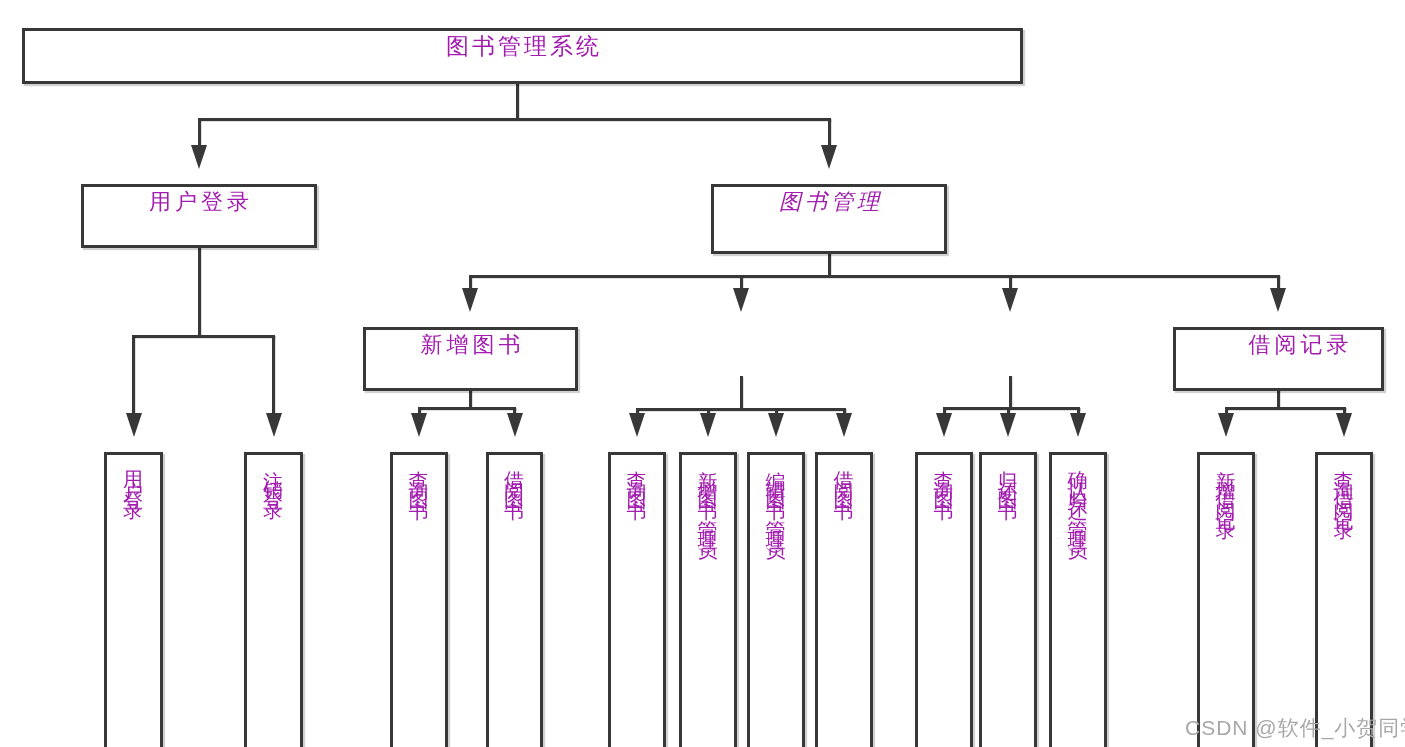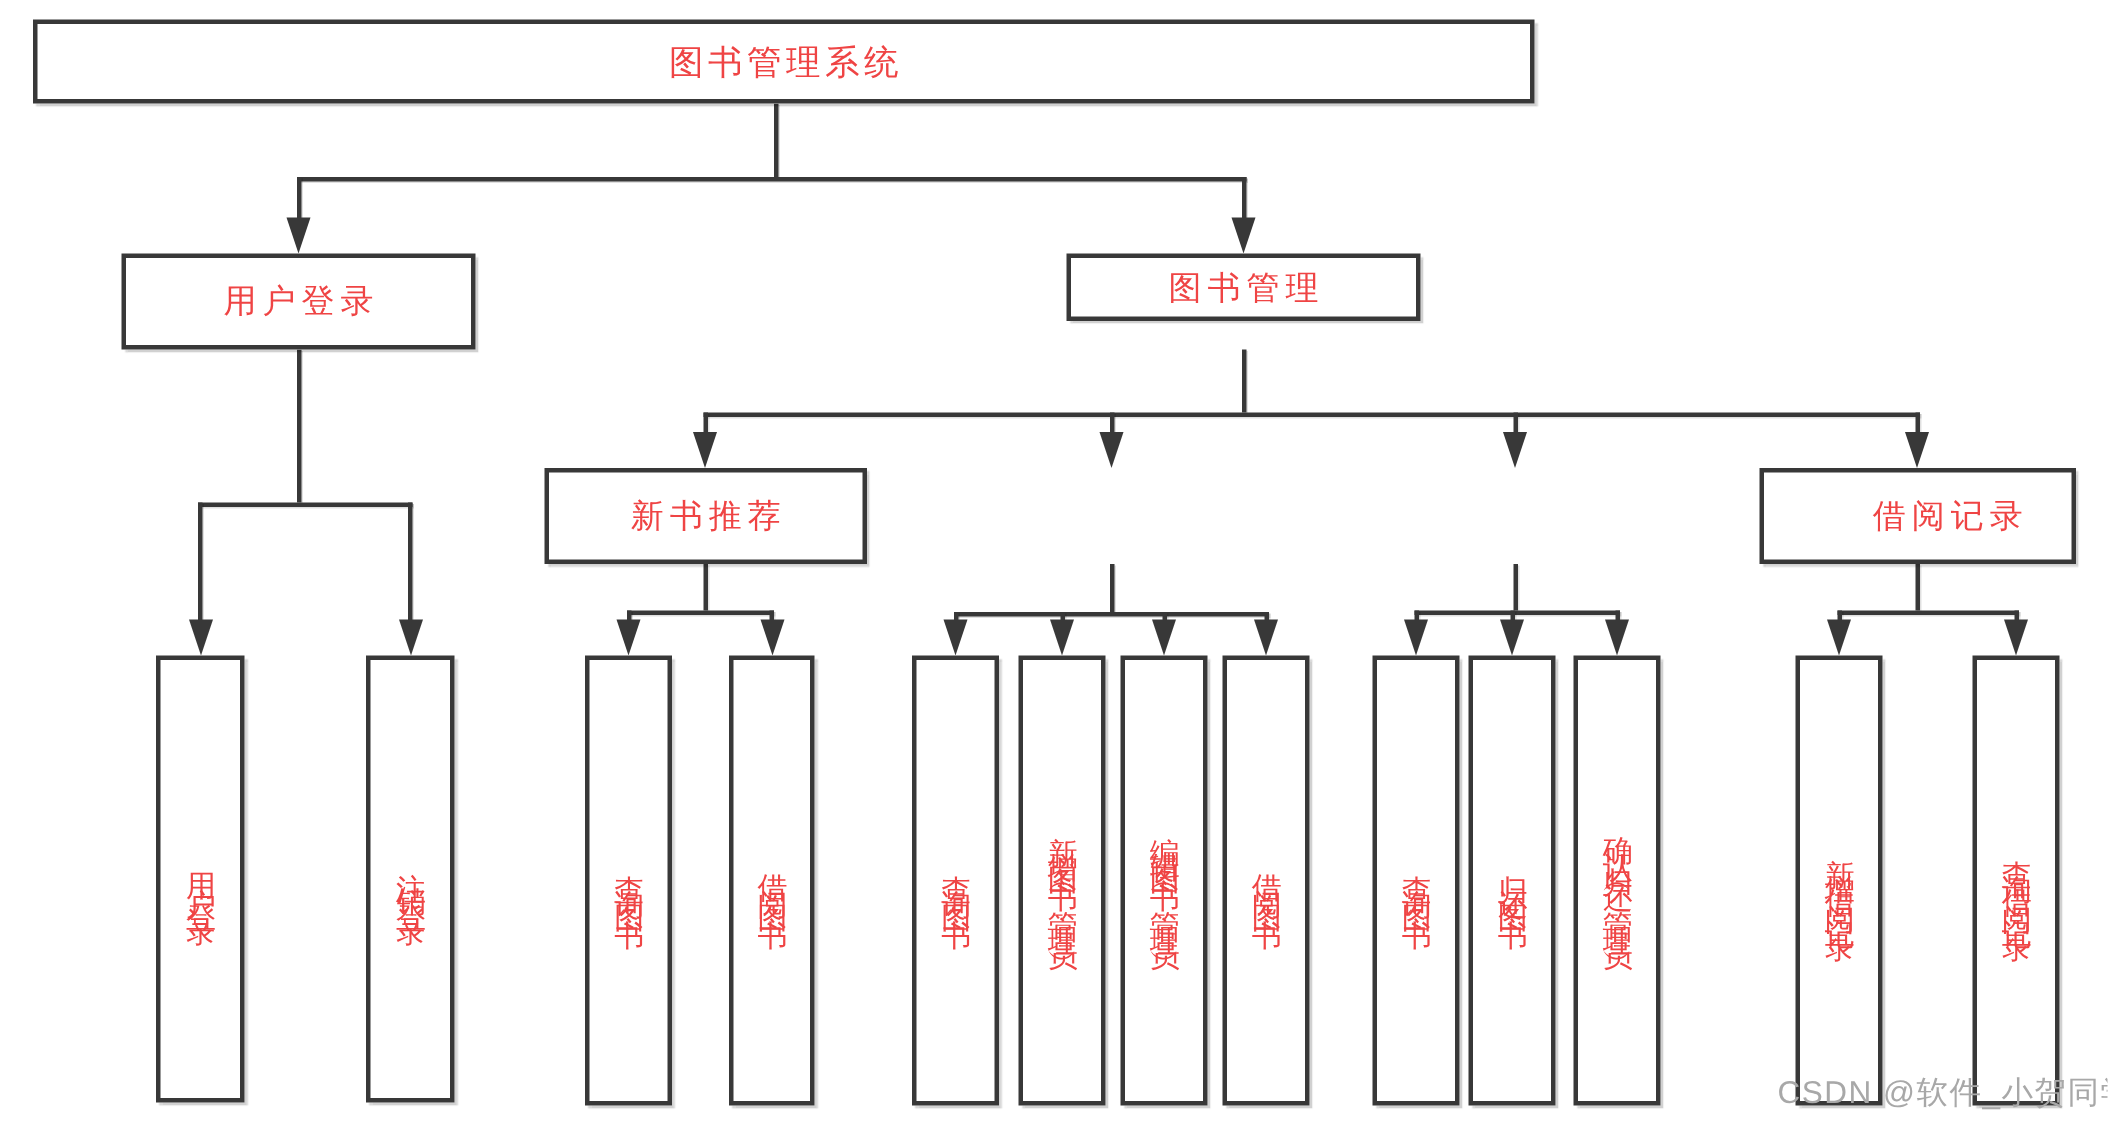--- a/index.html
+++ b/index.html
@@ -6,24 +6,24 @@
   body { width: 1405px; height: 747px; overflow: hidden;
          font-family: "Liberation Sans", sans-serif; }
   #canvas { position: relative; width: 1405px; height: 747px; background: #ffffff; }
 
   .box {
     position: absolute;
     background: #ffffff;
     border: 3px solid #383838;
     box-sizing: border-box;
     display: flex;
-    align-items: center;
     justify-content: center;
-    color: #ef4444;
+    color: #a21caf;
     box-shadow: 2px 2px 1px rgba(0,0,0,0.18);
+    margin-top: 15px;
   }
   .h-label { font-size: 22px; letter-spacing: 4px; text-indent: 4px; white-space: nowrap; }
   .root-label { font-size: 23px; letter-spacing: 3px; text-indent: 3px; }
   .v-label {
     writing-mode: vertical-rl;
     text-orientation: mixed;
     font-size: 20px;
     letter-spacing: 10px;
     line-height: 1;
     white-space: nowrap;
@@ -108,26 +108,26 @@
   <div class="arr" style="left:1336px; top:413px;"></div>
 
   <div class="box" style="left:22px; top:13px; width:1001px; height:56px;">
     <span class="root-label">图书管理系统</span>
   </div>
 
   <div class="box" style="left:81px; top:169px; width:236px; height:64px;">
     <span class="h-label">用户登录</span>
   </div>
 
-  <div class="box" style="left:711px; top:169px; width:236px; height:45px;">
+  <div class="box" style="left:711px; top:169px; width:236px; height:70px;font-style:italic;">
     <span class="h-label">图书管理</span>
   </div>
 
   <div class="box" style="left:363px; top:312px; width:215px; height:64px;">
-    <span class="h-label">新书推荐</span>
+    <span class="h-label">新增图书</span>
   </div>
 
 
 
   <div class="box" style="left:1173px; top:312px; width:211px; height:64px;padding-left:40px;">
     <span class="h-label">借阅记录</span>
   </div>
 
   <div class="box" style="left:104px; top:437px; width:59px; height:298px;">
     <span class="v-label">用户登录</span>

